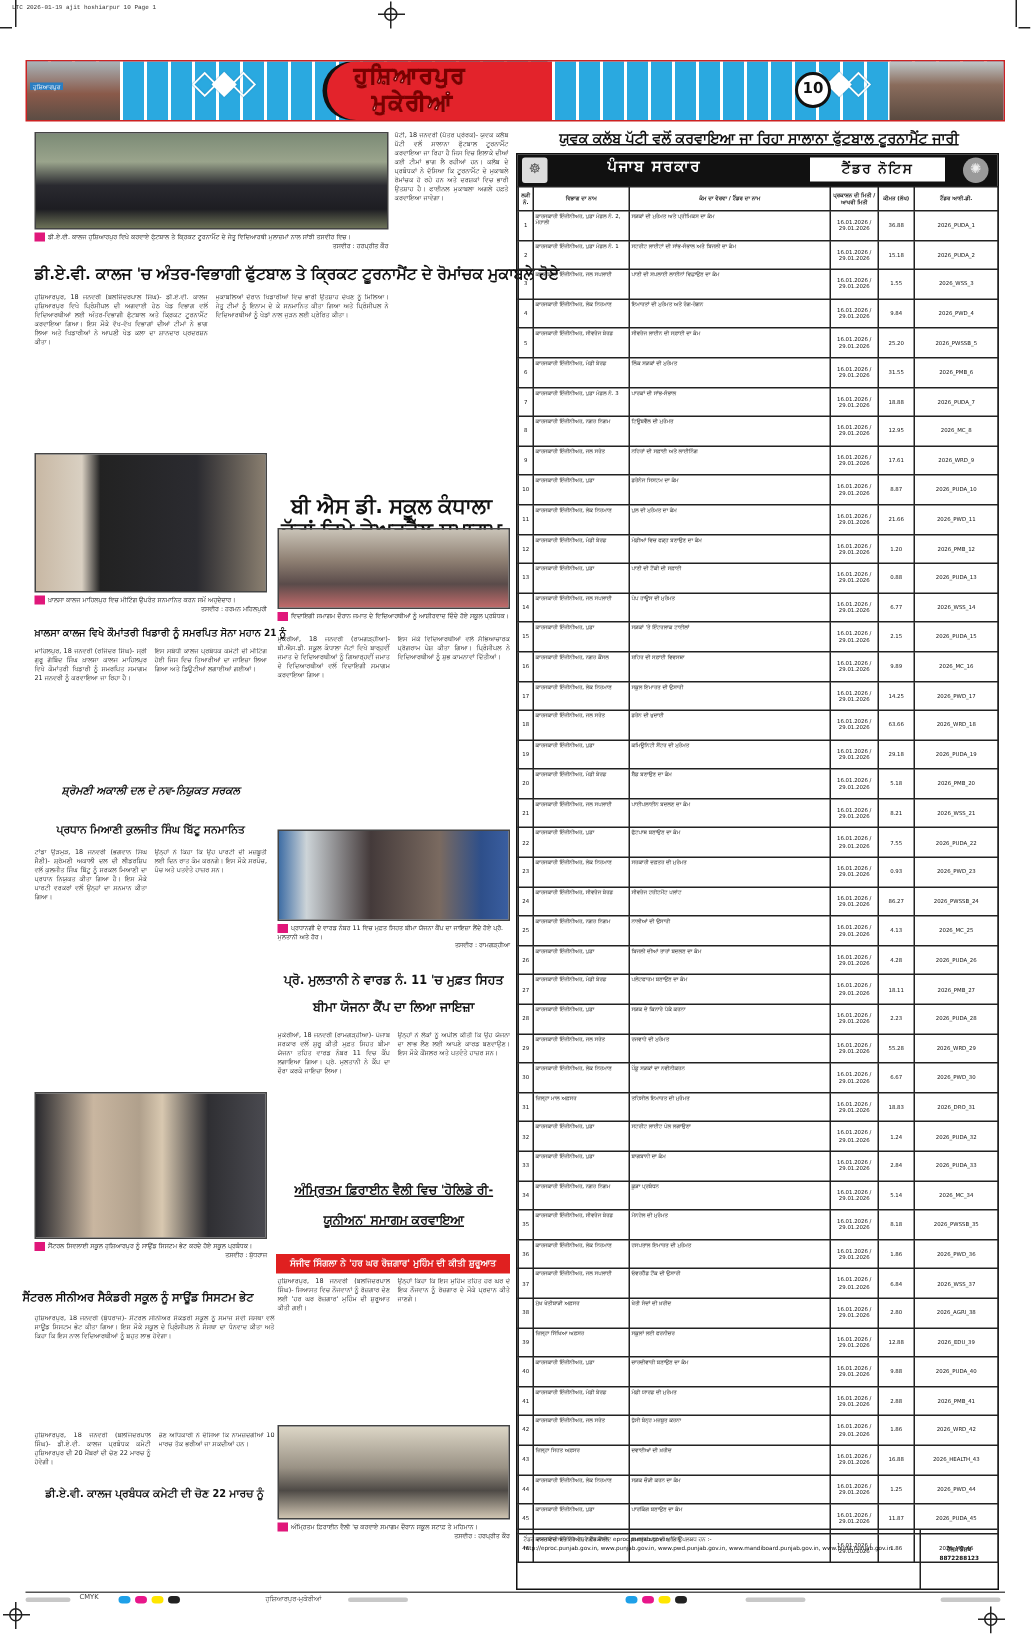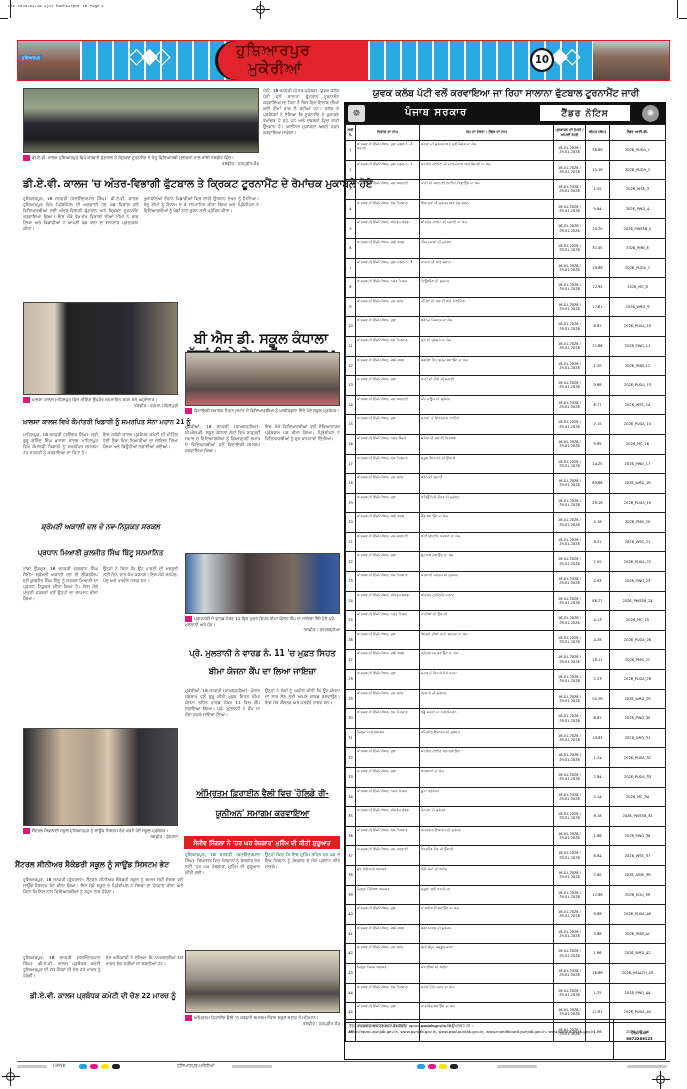--- a/index.html
+++ b/index.html
@@ -98,21 +98,21 @@
   <span class="mark"></span><span>ਡੀ.ਏ.ਵੀ. ਕਾਲਜ ਹੁਸ਼ਿਆਰਪੁਰ ਵਿਖੇ ਕਰਵਾਏ ਫੁੱਟਬਾਲ ਤੇ ਕ੍ਰਿਕਟ ਟੂਰਨਾਮੈਂਟ ਦੇ ਜੇਤੂ ਵਿਦਿਆਰਥੀ ਮੁਲਾਜ਼ਮਾਂ ਨਾਲ ਸਾਂਝੀ ਤਸਵੀਰ ਵਿਚ।</span>
   <span class="credit">ਤਸਵੀਰ : ਹਰਪ੍ਰੀਤ ਕੌਰ</span>
 </div>
 <div class="headline" style="left:23px;top:176px;width:236px;font-size:10.5px;line-height:14px;">ਡੀ.ਏ.ਵੀ. ਕਾਲਜ 'ਚ ਅੰਤਰ-ਵਿਭਾਗੀ ਫੁੱਟਬਾਲ ਤੇ ਕ੍ਰਿਕਟ ਟੂਰਨਾਮੈਂਟ ਦੇ ਰੋਮਾਂਚਕ ਮੁਕਾਬਲੇ ਹੋਏ</div>
 <div class="body-cols" style="left:23px;top:196px;width:236px;height:90px;grid-template-columns:1fr 1fr;">
   <div class="body-col">ਹੁਸ਼ਿਆਰਪੁਰ, 18 ਜਨਵਰੀ (ਬਲਜਿੰਦਰਪਾਲ ਸਿੰਘ)- ਡੀ.ਏ.ਵੀ. ਕਾਲਜ ਹੁਸ਼ਿਆਰਪੁਰ ਵਿਖੇ ਪ੍ਰਿੰਸੀਪਲ ਦੀ ਅਗਵਾਈ ਹੇਠ ਖੇਡ ਵਿਭਾਗ ਵਲੋਂ ਵਿਦਿਆਰਥੀਆਂ ਲਈ ਅੰਤਰ-ਵਿਭਾਗੀ ਫੁੱਟਬਾਲ ਅਤੇ ਕ੍ਰਿਕਟ ਟੂਰਨਾਮੈਂਟ ਕਰਵਾਇਆ ਗਿਆ। ਇਸ ਮੌਕੇ ਵੱਖ-ਵੱਖ ਵਿਭਾਗਾਂ ਦੀਆਂ ਟੀਮਾਂ ਨੇ ਭਾਗ ਲਿਆ ਅਤੇ ਖਿਡਾਰੀਆਂ ਨੇ ਆਪਣੀ ਖੇਡ ਕਲਾ ਦਾ ਸ਼ਾਨਦਾਰ ਪ੍ਰਦਰਸ਼ਨ ਕੀਤਾ।</div>
   <div class="body-col">ਮੁਕਾਬਲਿਆਂ ਦੌਰਾਨ ਖਿਡਾਰੀਆਂ ਵਿਚ ਭਾਰੀ ਉਤਸ਼ਾਹ ਦੇਖਣ ਨੂੰ ਮਿਲਿਆ। ਜੇਤੂ ਟੀਮਾਂ ਨੂੰ ਇਨਾਮ ਦੇ ਕੇ ਸਨਮਾਨਿਤ ਕੀਤਾ ਗਿਆ ਅਤੇ ਪ੍ਰਿੰਸੀਪਲ ਨੇ ਵਿਦਿਆਰਥੀਆਂ ਨੂੰ ਖੇਡਾਂ ਨਾਲ ਜੁੜਨ ਲਈ ਪ੍ਰੇਰਿਤ ਕੀਤਾ।</div>
 </div>
 
 <div class="abs body-col" style="left:263px;top:88px;width:76px;height:208px;">ਪੱਟੀ, 18 ਜਨਵਰੀ (ਪੱਤਰ ਪ੍ਰੇਰਕ)- ਯੁਵਕ ਕਲੱਬ ਪੱਟੀ ਵਲੋਂ ਸਾਲਾਨਾ ਫੁੱਟਬਾਲ ਟੂਰਨਾਮੈਂਟ ਕਰਵਾਇਆ ਜਾ ਰਿਹਾ ਹੈ ਜਿਸ ਵਿਚ ਇਲਾਕੇ ਦੀਆਂ ਕਈ ਟੀਮਾਂ ਭਾਗ ਲੈ ਰਹੀਆਂ ਹਨ। ਕਲੱਬ ਦੇ ਪ੍ਰਬੰਧਕਾਂ ਨੇ ਦੱਸਿਆ ਕਿ ਟੂਰਨਾਮੈਂਟ ਦੇ ਮੁਕਾਬਲੇ ਰੋਮਾਂਚਕ ਹੋ ਰਹੇ ਹਨ ਅਤੇ ਦਰਸ਼ਕਾਂ ਵਿਚ ਭਾਰੀ ਉਤਸ਼ਾਹ ਹੈ। ਫਾਈਨਲ ਮੁਕਾਬਲਾ ਅਗਲੇ ਹਫ਼ਤੇ ਕਰਵਾਇਆ ਜਾਵੇਗਾ।</div>
-<div class="headline" style="left:345px;top:86px;width:322px;font-size:9.5px;line-height:13px;">ਯੁਵਕ ਕਲੱਬ ਪੱਟੀ ਵਲੋਂ ਕਰਵਾਇਆ ਜਾ ਰਿਹਾ ਸਾਲਾਨਾ ਫੁੱਟਬਾਲ ਟੂਰਨਾਮੈਂਟ ਜਾਰੀ</div>
+<div class="headline" style="left:345px;top:86px;width:322px;font-size:9.5px;line-height:13px;text-decoration:underline;">ਯੁਵਕ ਕਲੱਬ ਪੱਟੀ ਵਲੋਂ ਕਰਵਾਇਆ ਜਾ ਰਿਹਾ ਸਾਲਾਨਾ ਫੁੱਟਬਾਲ ਟੂਰਨਾਮੈਂਟ ਜਾਰੀ</div>
 
 <div class="photo" style="left:23px;top:302px;width:155px;height:93px;background:linear-gradient(90deg,#c8b8a4 0%,#d9d0c2 20%,#222 28%,#2b2b30 70%,#8a7f70 100%);"></div>
 <div class="caption" style="left:23px;top:397px;width:155px;">
   <span class="mark"></span><span>ਖ਼ਾਲਸਾ ਕਾਲਜ ਮਾਹਿਲਪੁਰ ਵਿਚ ਮੀਟਿੰਗ ਉਪਰੰਤ ਸਨਮਾਨਿਤ ਕਰਨ ਸਮੇਂ ਅਹੁਦੇਦਾਰ।</span>
   <span class="credit">ਤਸਵੀਰ : ਹਰਮਨ ਮਹਿਲਪੁਰੀ</span>
 </div>
 <div class="headline" style="left:23px;top:416px;width:135px;font-size:6.6px;line-height:12px;">ਖ਼ਾਲਸਾ ਕਾਲਜ ਵਿਖੇ ਕੌਮਾਂਤਰੀ ਖਿਡਾਰੀ ਨੂੰ ਸਮਰਪਿਤ ਸੋਨਾ ਮਹਾਨ 21 ਨੂੰ</div>
 <div class="body-cols" style="left:23px;top:432px;width:155px;height:80px;grid-template-columns:1fr 1fr;">
   <div class="body-col">ਮਾਹਿਲਪੁਰ, 18 ਜਨਵਰੀ (ਰਜਿੰਦਰ ਸਿੰਘ)- ਸ੍ਰੀ ਗੁਰੂ ਗੋਬਿੰਦ ਸਿੰਘ ਖ਼ਾਲਸਾ ਕਾਲਜ ਮਾਹਿਲਪੁਰ ਵਿਖੇ ਕੌਮਾਂਤਰੀ ਖਿਡਾਰੀ ਨੂੰ ਸਮਰਪਿਤ ਸਮਾਗਮ 21 ਜਨਵਰੀ ਨੂੰ ਕਰਵਾਇਆ ਜਾ ਰਿਹਾ ਹੈ।</div>
   <div class="body-col">ਇਸ ਸਬੰਧੀ ਕਾਲਜ ਪ੍ਰਬੰਧਕ ਕਮੇਟੀ ਦੀ ਮੀਟਿੰਗ ਹੋਈ ਜਿਸ ਵਿਚ ਤਿਆਰੀਆਂ ਦਾ ਜਾਇਜ਼ਾ ਲਿਆ ਗਿਆ ਅਤੇ ਡਿਊਟੀਆਂ ਲਗਾਈਆਂ ਗਈਆਂ।</div>

